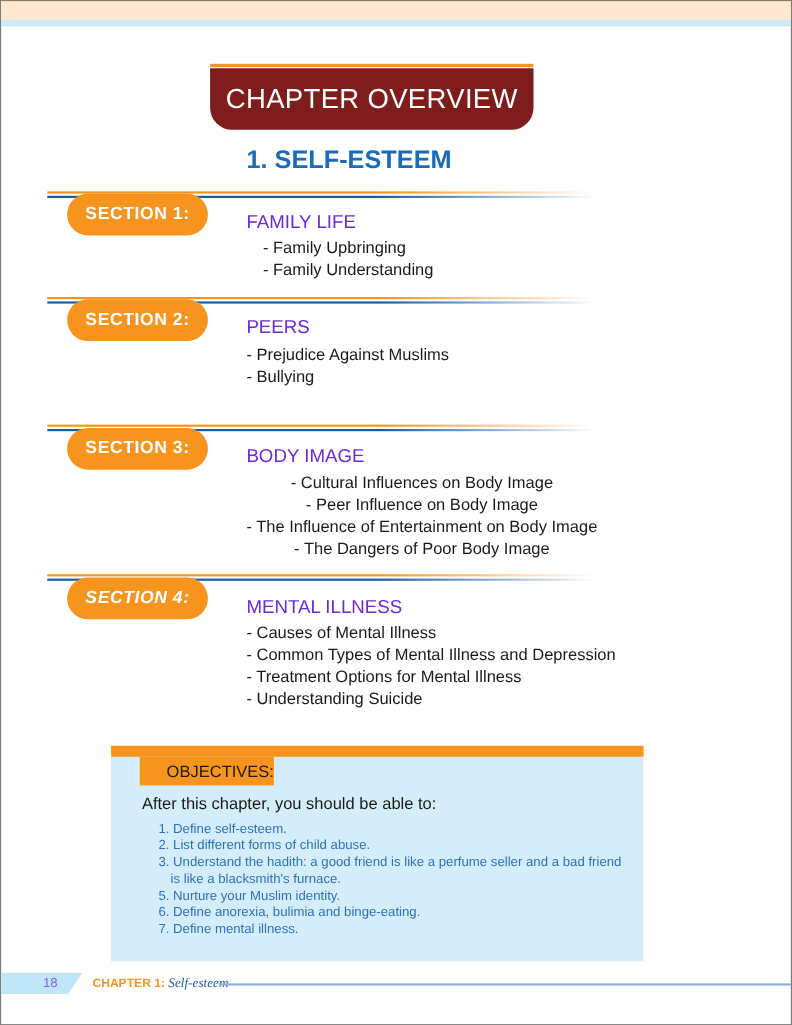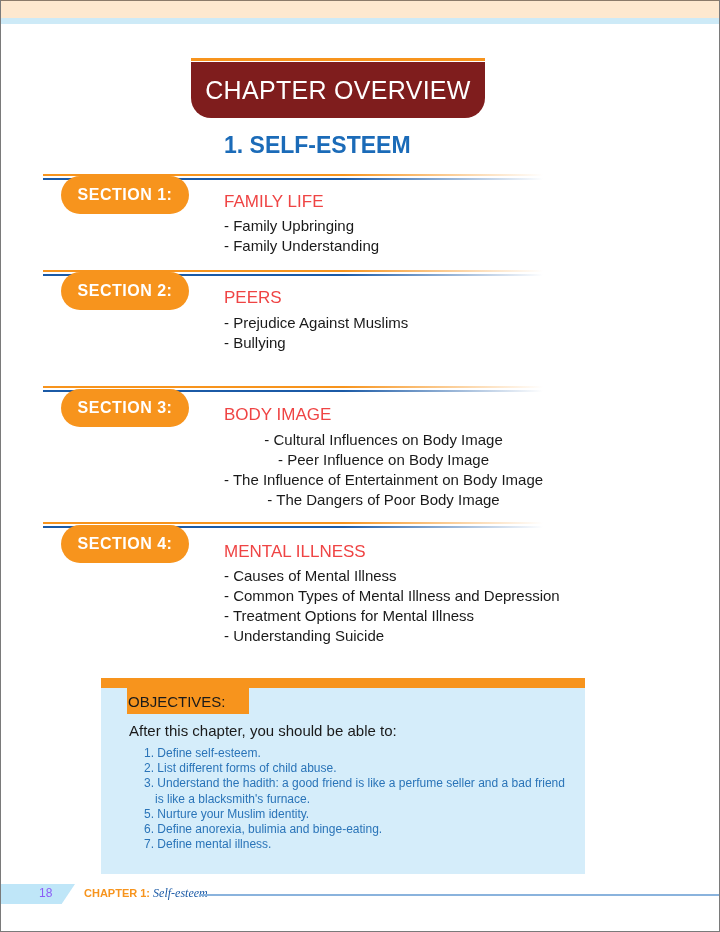--- a/index.html
+++ b/index.html
@@ -25,26 +25,26 @@
   .sec-lines { position:absolute; left:42px; width:500px; height:6px; }
   .sec-lines .l-orange { position:absolute; left:0; top:0; width:100%; height:2px; background:linear-gradient(to right,#f7941d 0%,#f7941d 60%,rgba(247,148,29,0) 100%); }
   .sec-lines .l-blue { position:absolute; left:0; top:4px; width:100%; height:2px; background:linear-gradient(to right,#1b5aa6 0%,#1b5aa6 60%,rgba(27,90,166,0) 100%); }
 
   .sec-pill {
     position:absolute; left:60px; width:128px; height:38px;
     background:#f7941d; color:#ffffff; border-radius:19px;
     display:flex; align-items:center; justify-content:center;
     font-size:16px; font-weight:bold; letter-spacing:0.5px;
   }
-  .sec-heading { position:absolute; left:223px; color:#ef4444; font-size:17px; }
+  .sec-heading { position:absolute; left:223px; color:#6d28d9; font-size:17px; }
   .sec-list { position:absolute; left:223px; margin:0; padding:0; list-style:none; color:#1a1a1a; font-size:15px; line-height:20px; }
 
   .obj-box { position:absolute; left:100px; top:678px; width:484px; height:196px; background:#d5edfa; }
   .obj-topbar { position:absolute; left:0; top:0; width:100%; height:10px; background:#f7941d; }
-  .obj-tab { position:absolute; left:26px; top:10px; width:122px; height:26px; background:#f7941d; color:#1a1a1a; font-size:15px; display:flex; align-items:center; padding-left:1px; box-sizing:border-box; }
+  .obj-tab { position:absolute; left:26px; top:10px; width:122px; height:26px; background:#f7941d; color:#1a1a1a; font-size:15px; display:flex; align-items:center; padding-left:7px; box-sizing:border-box;justify-content:flex-end; }
   .obj-intro { position:absolute; left:28px; top:44px; color:#1a1a1a; font-size:15px;text-align:center; }
   .obj-list { position:absolute; left:43px; top:68px; margin:0; padding:0; list-style:none; color:#2a74b8; font-size:12px; line-height:15.2px; }
   .obj-list li .cont { display:block; padding-left:11px; }
 
   .footer-tab { position:absolute; left:0; top:884px; width:74px; height:20px; background:#bfe6f8; clip-path:polygon(0 0,100% 0,82% 100%,0 100%); }
   .page-num { position:absolute; left:38px; top:886px; color:#8b5cf6; font-size:12px; }
   .footer-chapter { position:absolute; left:83px; top:886px; color:#f7941d; font-size:11px; font-weight:bold; }
   .footer-sub { font-family:"Liberation Serif", serif; font-style:italic; color:#1b5aa6; font-weight:normal; font-size:12px; }
   .footer-line { position:absolute; left:198px; top:894px; width:522px; height:2px; background:#8ab3dd; }
 </style>
@@ -61,21 +61,21 @@
 <div class="chapter-title">1. SELF-ESTEEM</div>
 
 <div class="sec-lines" style="top:174px;">
     <div class="l-orange"></div>
     <div class="l-blue"></div>
   </div>
 <div class="sec-pill" style="top:176px;">
     <span>SECTION 1:</span>
   </div>
 <div class="sec-heading" style="top:192px;">FAMILY LIFE</div>
-<ul class="sec-list" style="top:216px;">
+<ul class="sec-list" style="top:216px;margin-left:15px;">
   <li>- Family Upbringing</li>
   <li>- Family Understanding</li>
 </ul>
 
 <div class="sec-lines" style="top:270px;">
     <div class="l-orange"></div>
     <div class="l-blue"></div>
   </div>
 <div class="sec-pill" style="top:272px;">
     <span>SECTION 2:</span>
@@ -98,21 +98,21 @@
   <li>- Cultural Influences on Body Image</li>
   <li>- Peer Influence on Body Image</li>
   <li>- The Influence of Entertainment on Body Image</li>
   <li>- The Dangers of Poor Body Image</li>
 </ul>
 
 <div class="sec-lines" style="top:522px;">
     <div class="l-orange"></div>
     <div class="l-blue"></div>
   </div>
-<div class="sec-pill" style="top:525px;">
+<div class="sec-pill" style="top:525px;font-style:italic;">
     <span>SECTION 4:</span>
   </div>
 <div class="sec-heading" style="top:542px;">MENTAL ILLNESS</div>
 <ul class="sec-list" style="top:566px;">
   <li>- Causes of Mental Illness</li>
   <li>- Common Types of Mental Illness and Depression</li>
   <li>- Treatment Options for Mental Illness</li>
   <li>- Understanding Suicide</li>
 </ul>
 

